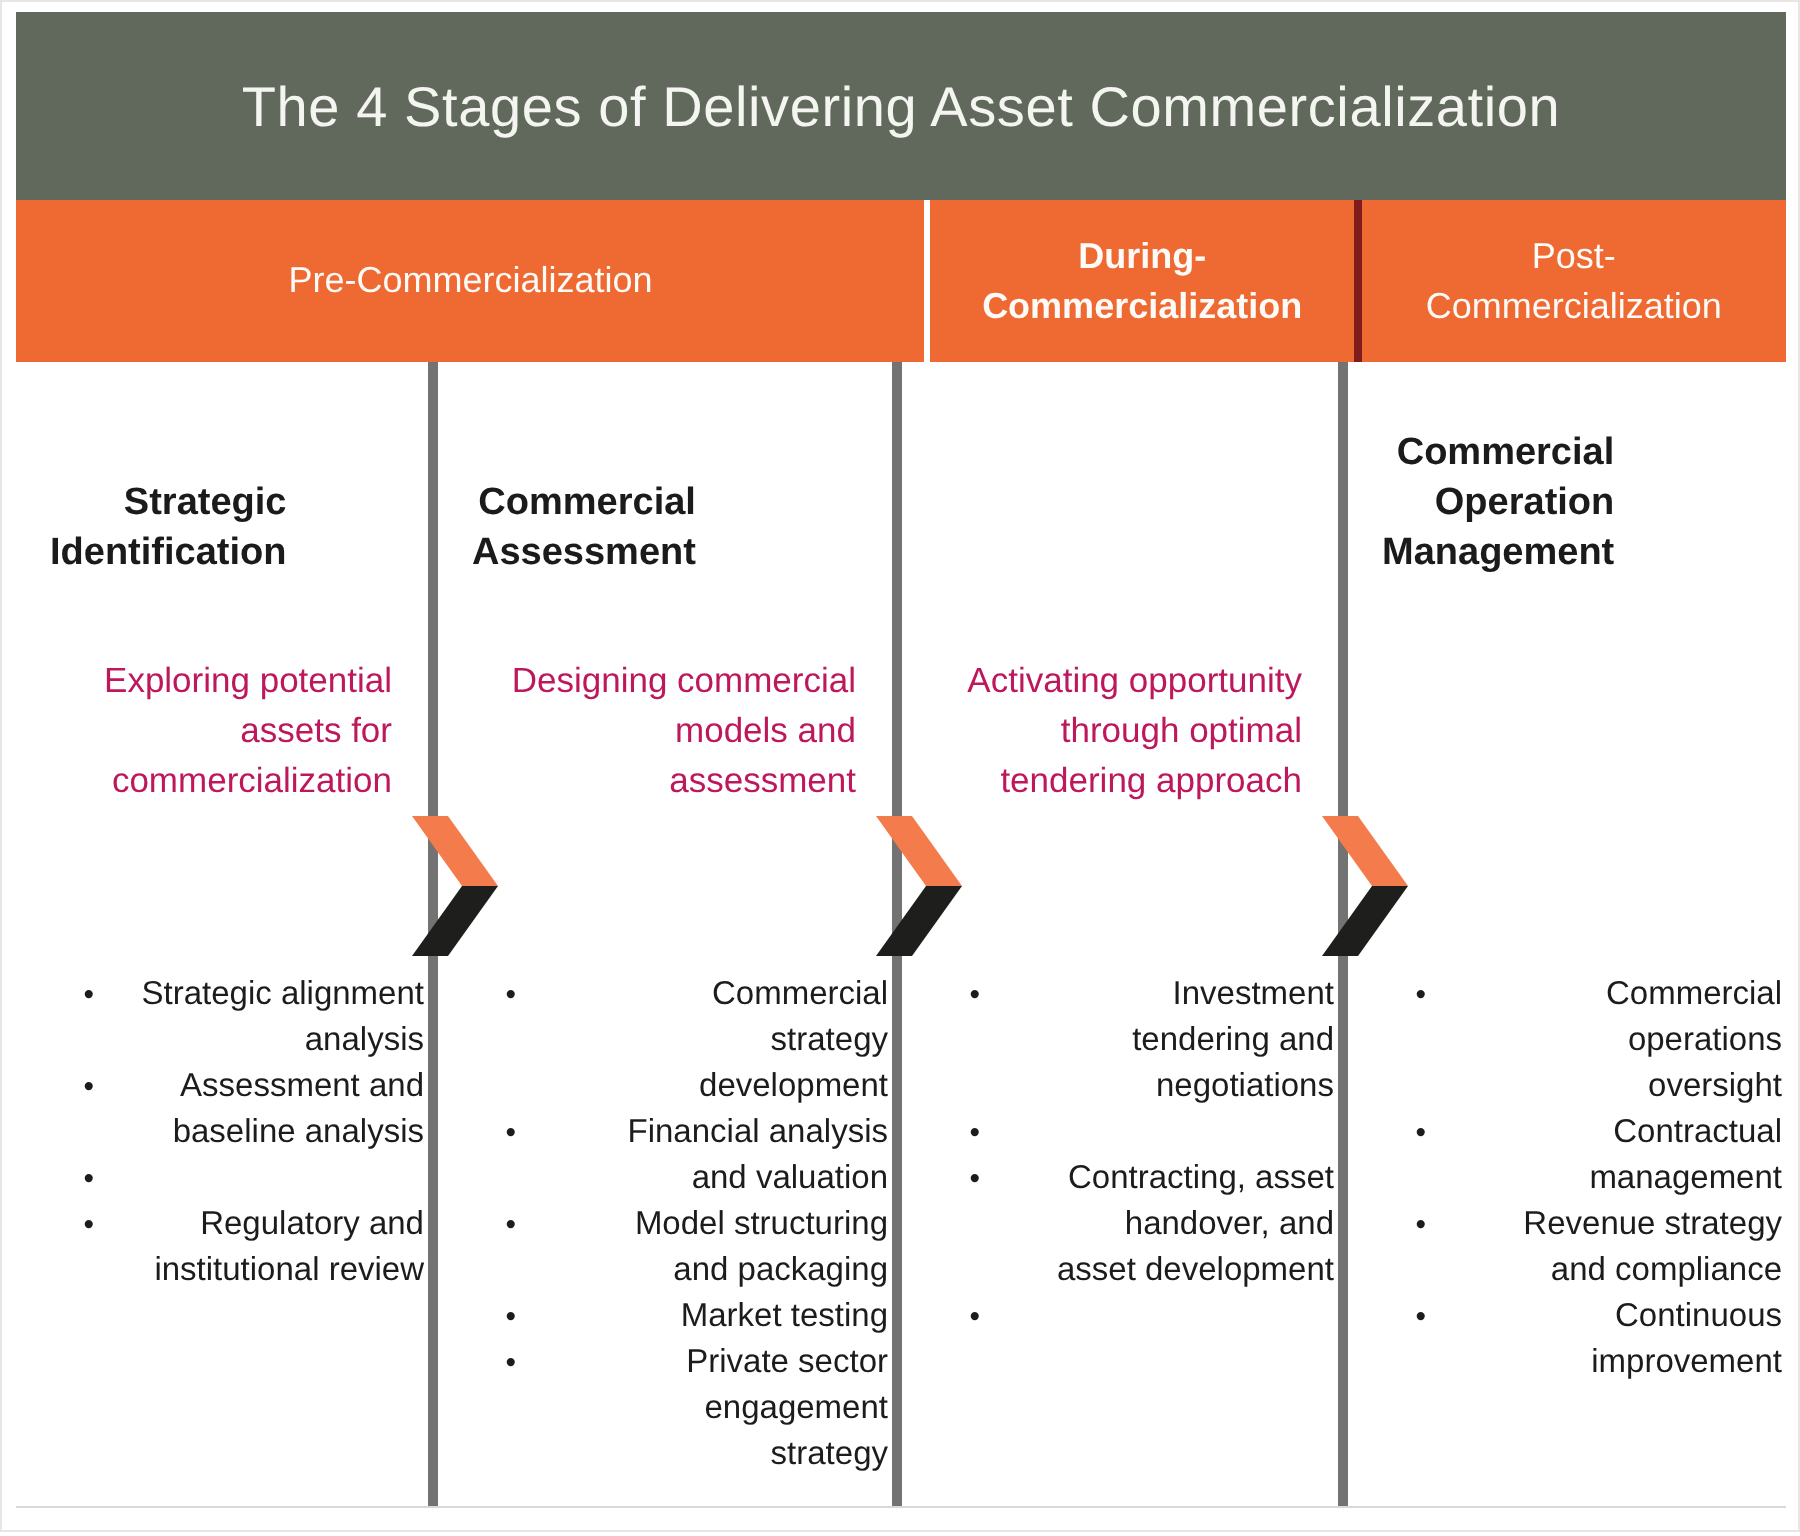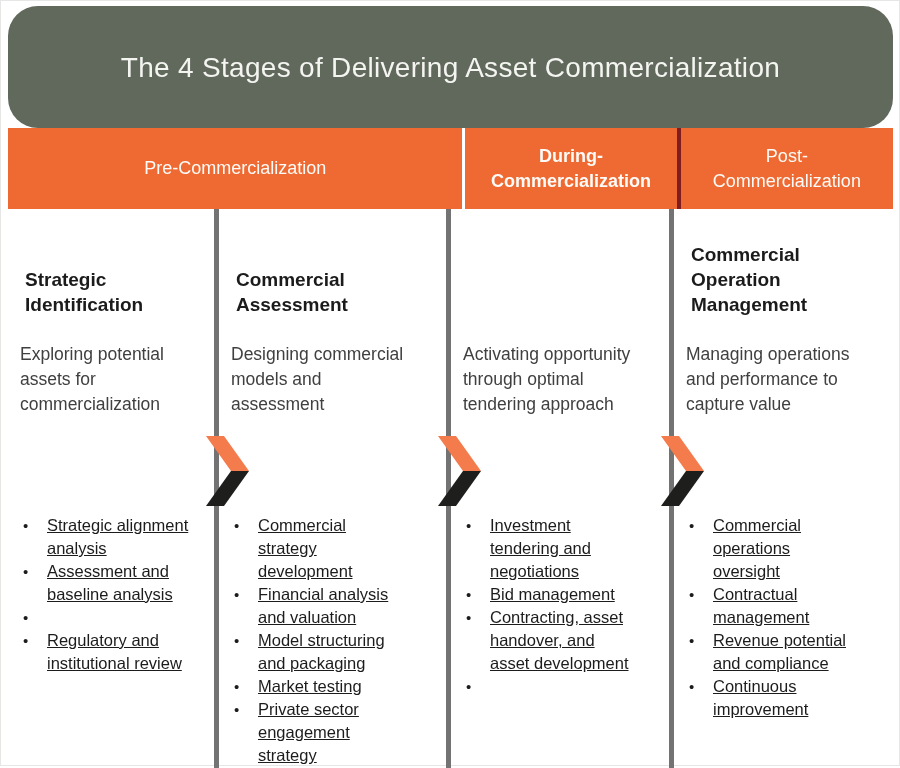--- a/index.html
+++ b/index.html
@@ -9,22 +9,22 @@
     -webkit-font-smoothing:antialiased;
   }
   .frame {
     position:absolute; left:0; top:0; width:900px; height:766px;
     border:1px solid #E6E6E4; box-sizing:border-box;
   }
   .content { position:absolute; left:8px; top:6px; width:885px; }
 
   
   .header {
-    height:122px; background:#61685C;
-    display:flex; align-items:center; justify-content:center;border-radius:30px;
+    height:94px; background:#61685C;
+    display:flex; align-items:center; justify-content:center;
   }
   .main-title {
     color:#F4F5F1; font-size:28px; font-weight:300; letter-spacing:0.3px;
     margin:0; padding-top:2px;
   }
 
   
   .phase-row { display:flex; height:81px; }
   .phase {
     background:#EF6A33; color:#FDFBF8; font-size:18px; line-height:25px;
@@ -33,42 +33,42 @@
   }
   .phase-pre    { width:474px; border-right:3px solid #ffffff; }
   .phase-during { width:223px; border-right:4px solid #7f1d1d;font-weight:bold; }
   .phase-post   { width:220px; }
 
   
   .diagram-body {
     position:relative; height:573px; display:flex;
     border-bottom:1px solid #D9D9D9; box-sizing:border-box;
   }
-  .col { position:relative; box-sizing:border-box; }
+  .col { position:relative; box-sizing:border-box;text-align:right; }
   .col-1 { width:211px; } .col-2 { width:232px; }
   .col-3 { width:223px; } .col-4 { width:219px; }
   .col-1, .col-2, .col-3 { border-right:5px solid #737373; }
 
   .stage-title {
     position:absolute; top:0; left:17px; right:6px; height:108px; margin:0;
     display:flex; align-items:flex-end;
     font-size:19px; line-height:25px; font-weight:bold; color:#1B1B1B;
     white-space:pre-line;
   }
   .stage-desc {
-    position:absolute; top:133px; left:12px; right:4px; margin:0;
-    font-size:17.5px; line-height:25px; color:#404040; white-space:pre-line;
+    position:absolute; top:133px; left:12px; right:4px; margin:14px;
+    font-size:17.5px; line-height:25px; color:#be185d; white-space:pre-line;
   }
   .bullets {
     position:absolute; top:305px; left:12px; right:2px;
     margin:0; padding:0; list-style:none;
   }
   .bullet { display:flex; font-size:16.5px; line-height:23px; color:#1C1C1C; }
   .dot { flex:0 0 24px; padding-left:3px; font-size:15px; }
-  .bt  { flex:1; white-space:pre-line;text-decoration:underline; }
+  .bt  { flex:1; white-space:pre-line; }
 
   
   .chevron { position:absolute; top:227px; width:44px; height:70px; z-index:2; }
   .chev-1 { left:198px; } .chev-2 { left:430px; } .chev-3 { left:653px; }
   .chev-top { fill:#F47B4B; }
   .chev-bot { fill:#1E1E1C; }
 </style>
 </head>
 <body>
 
@@ -171,61 +171,57 @@
 
           <li class="bullet">
             <span class="dot">•</span>
             <span class="bt">Investment
 tendering and
 negotiations</span>
           </li>
 
           <li class="bullet">
             <span class="dot">•</span>
-            <span class="bt">Bid management</span>
           </li>
 
           <li class="bullet">
             <span class="dot">•</span>
             <span class="bt">Contracting, asset
 handover,  and
 asset development</span>
           </li>
 
           <li class="bullet">
             <span class="dot">•</span>
           </li>
         </ul>
     </div>
 
     <div class="col col-4">
       <h3 class="stage-title">Commercial
 Operation
 Management</h3>
-      <p class="stage-desc">Managing operations
-and performance to
-capture value</p>
       <ul class="bullets">
 
           <li class="bullet">
             <span class="dot">•</span>
             <span class="bt">Commercial
 operations
 oversight</span>
           </li>
 
           <li class="bullet">
             <span class="dot">•</span>
             <span class="bt">Contractual
 management</span>
           </li>
 
           <li class="bullet">
             <span class="dot">•</span>
-            <span class="bt">Revenue potential
+            <span class="bt">Revenue strategy
 and compliance</span>
           </li>
 
           <li class="bullet">
             <span class="dot">•</span>
             <span class="bt">Continuous
 improvement</span>
           </li>
         </ul>
     </div>

